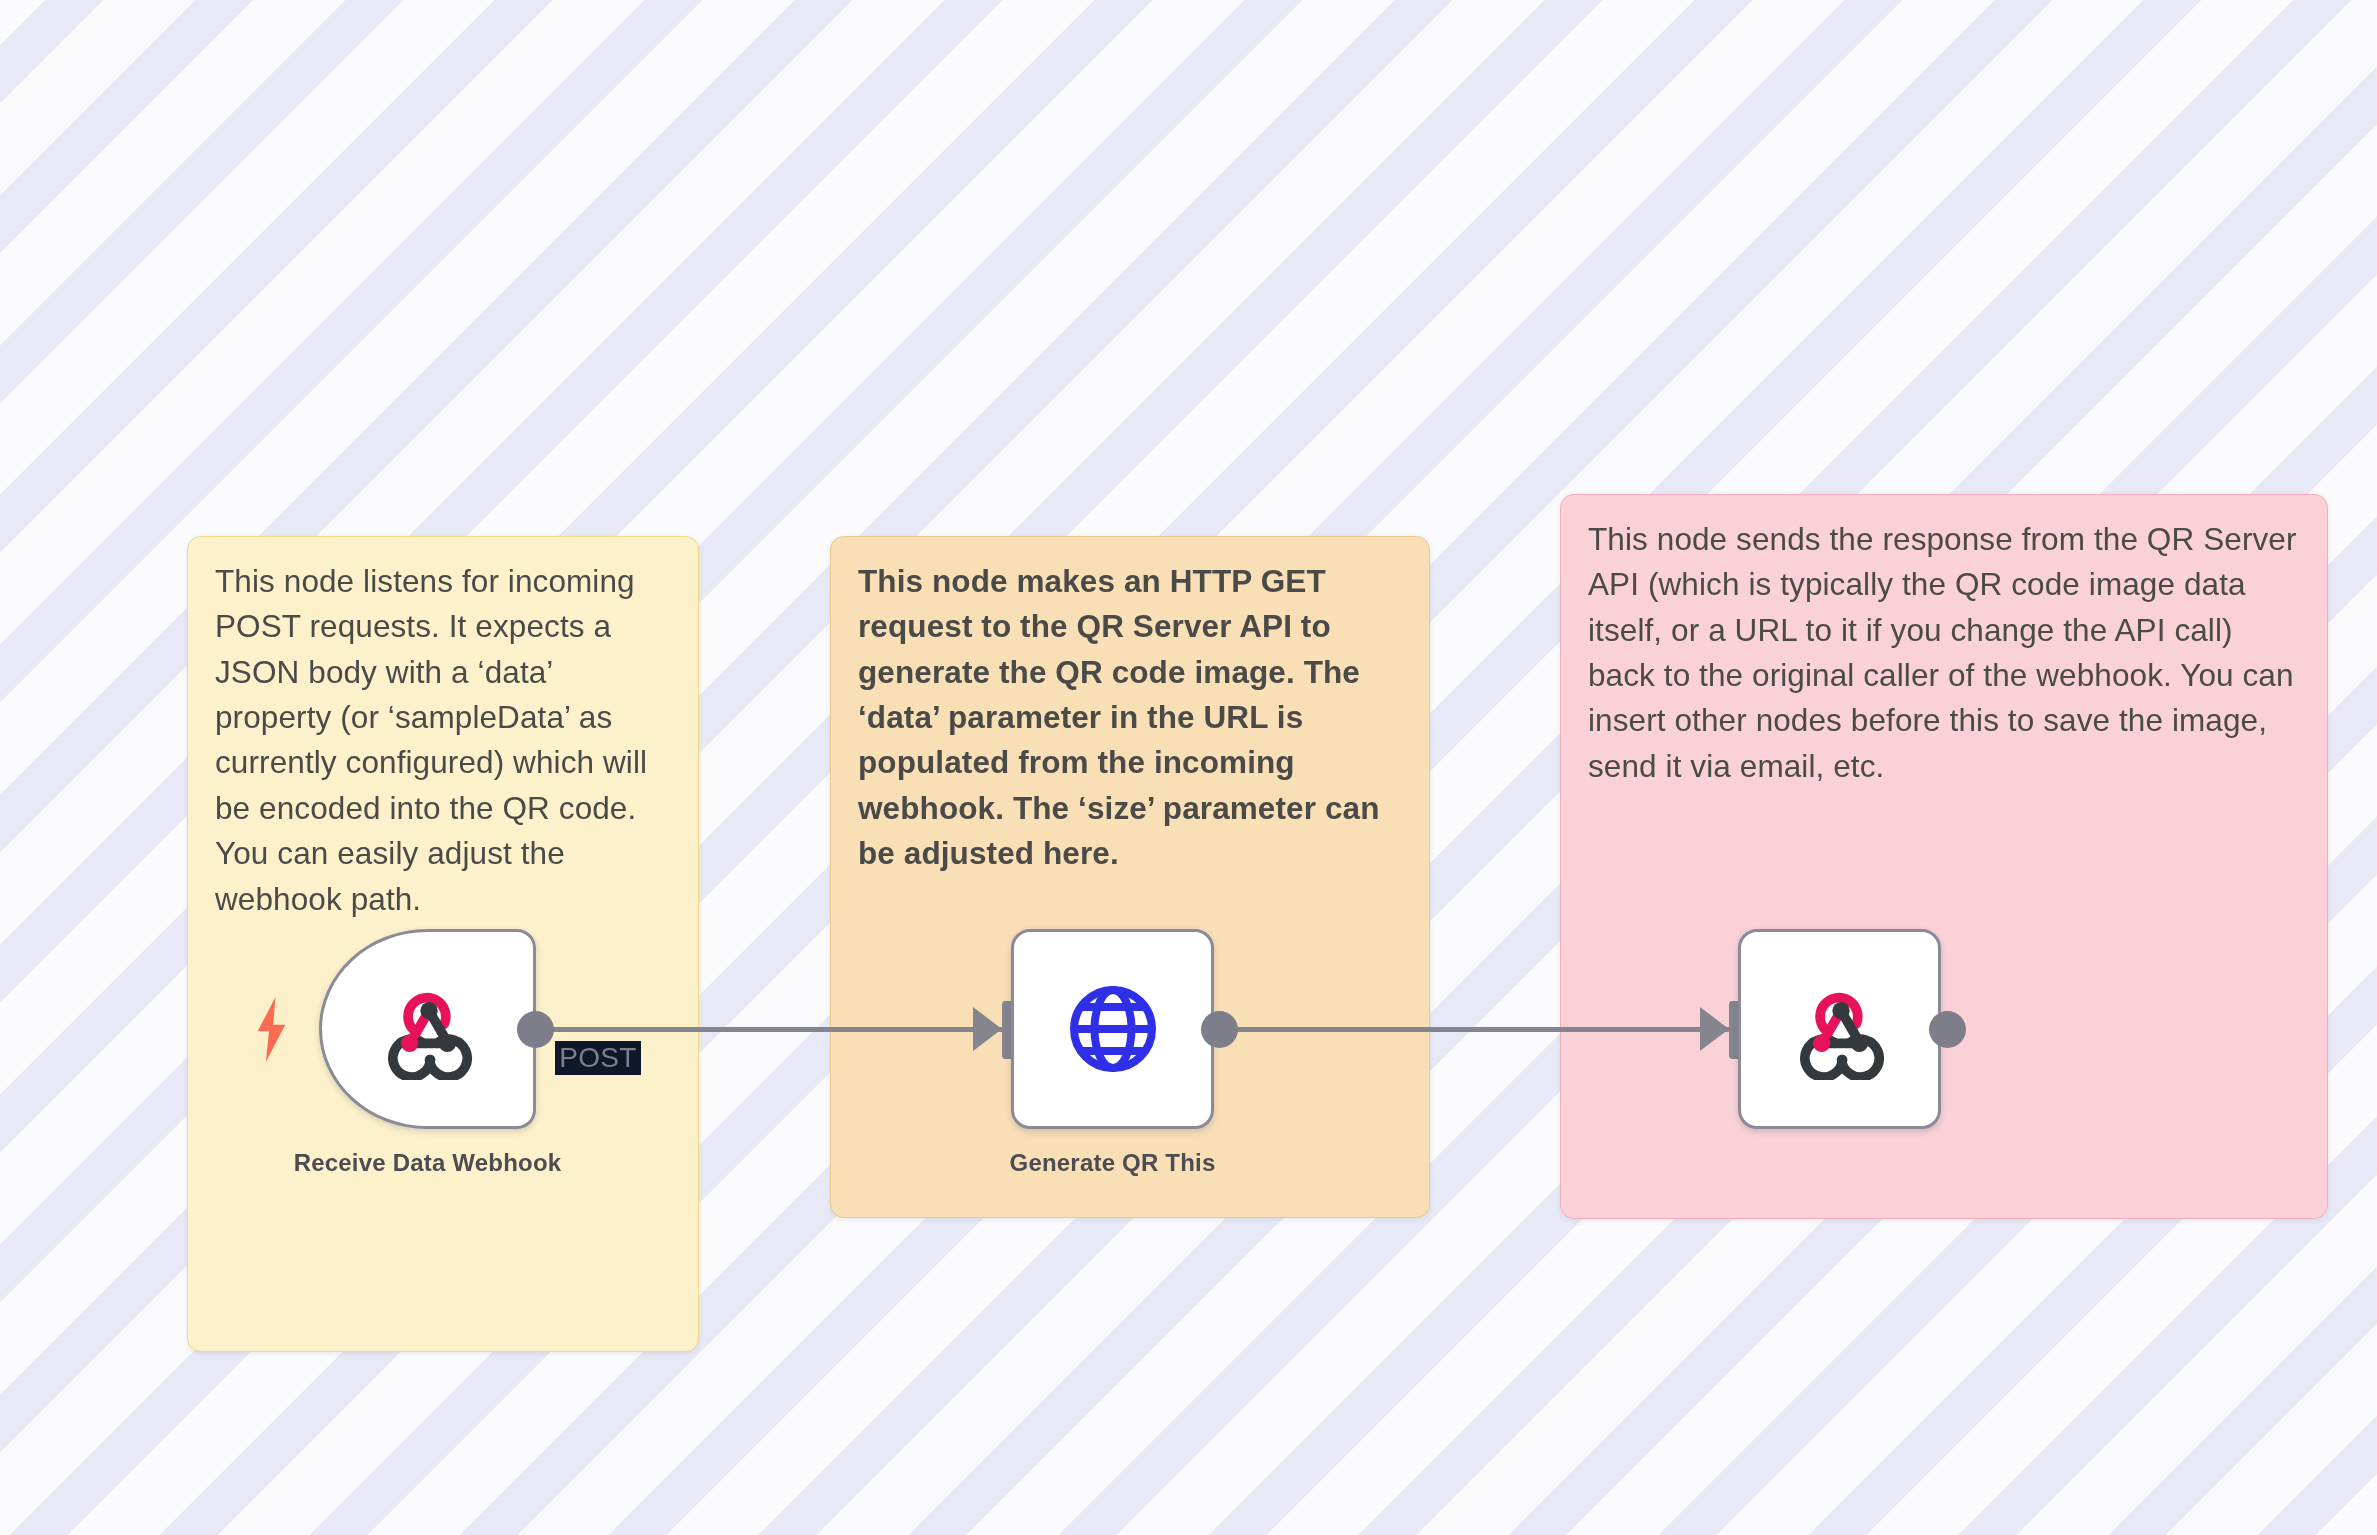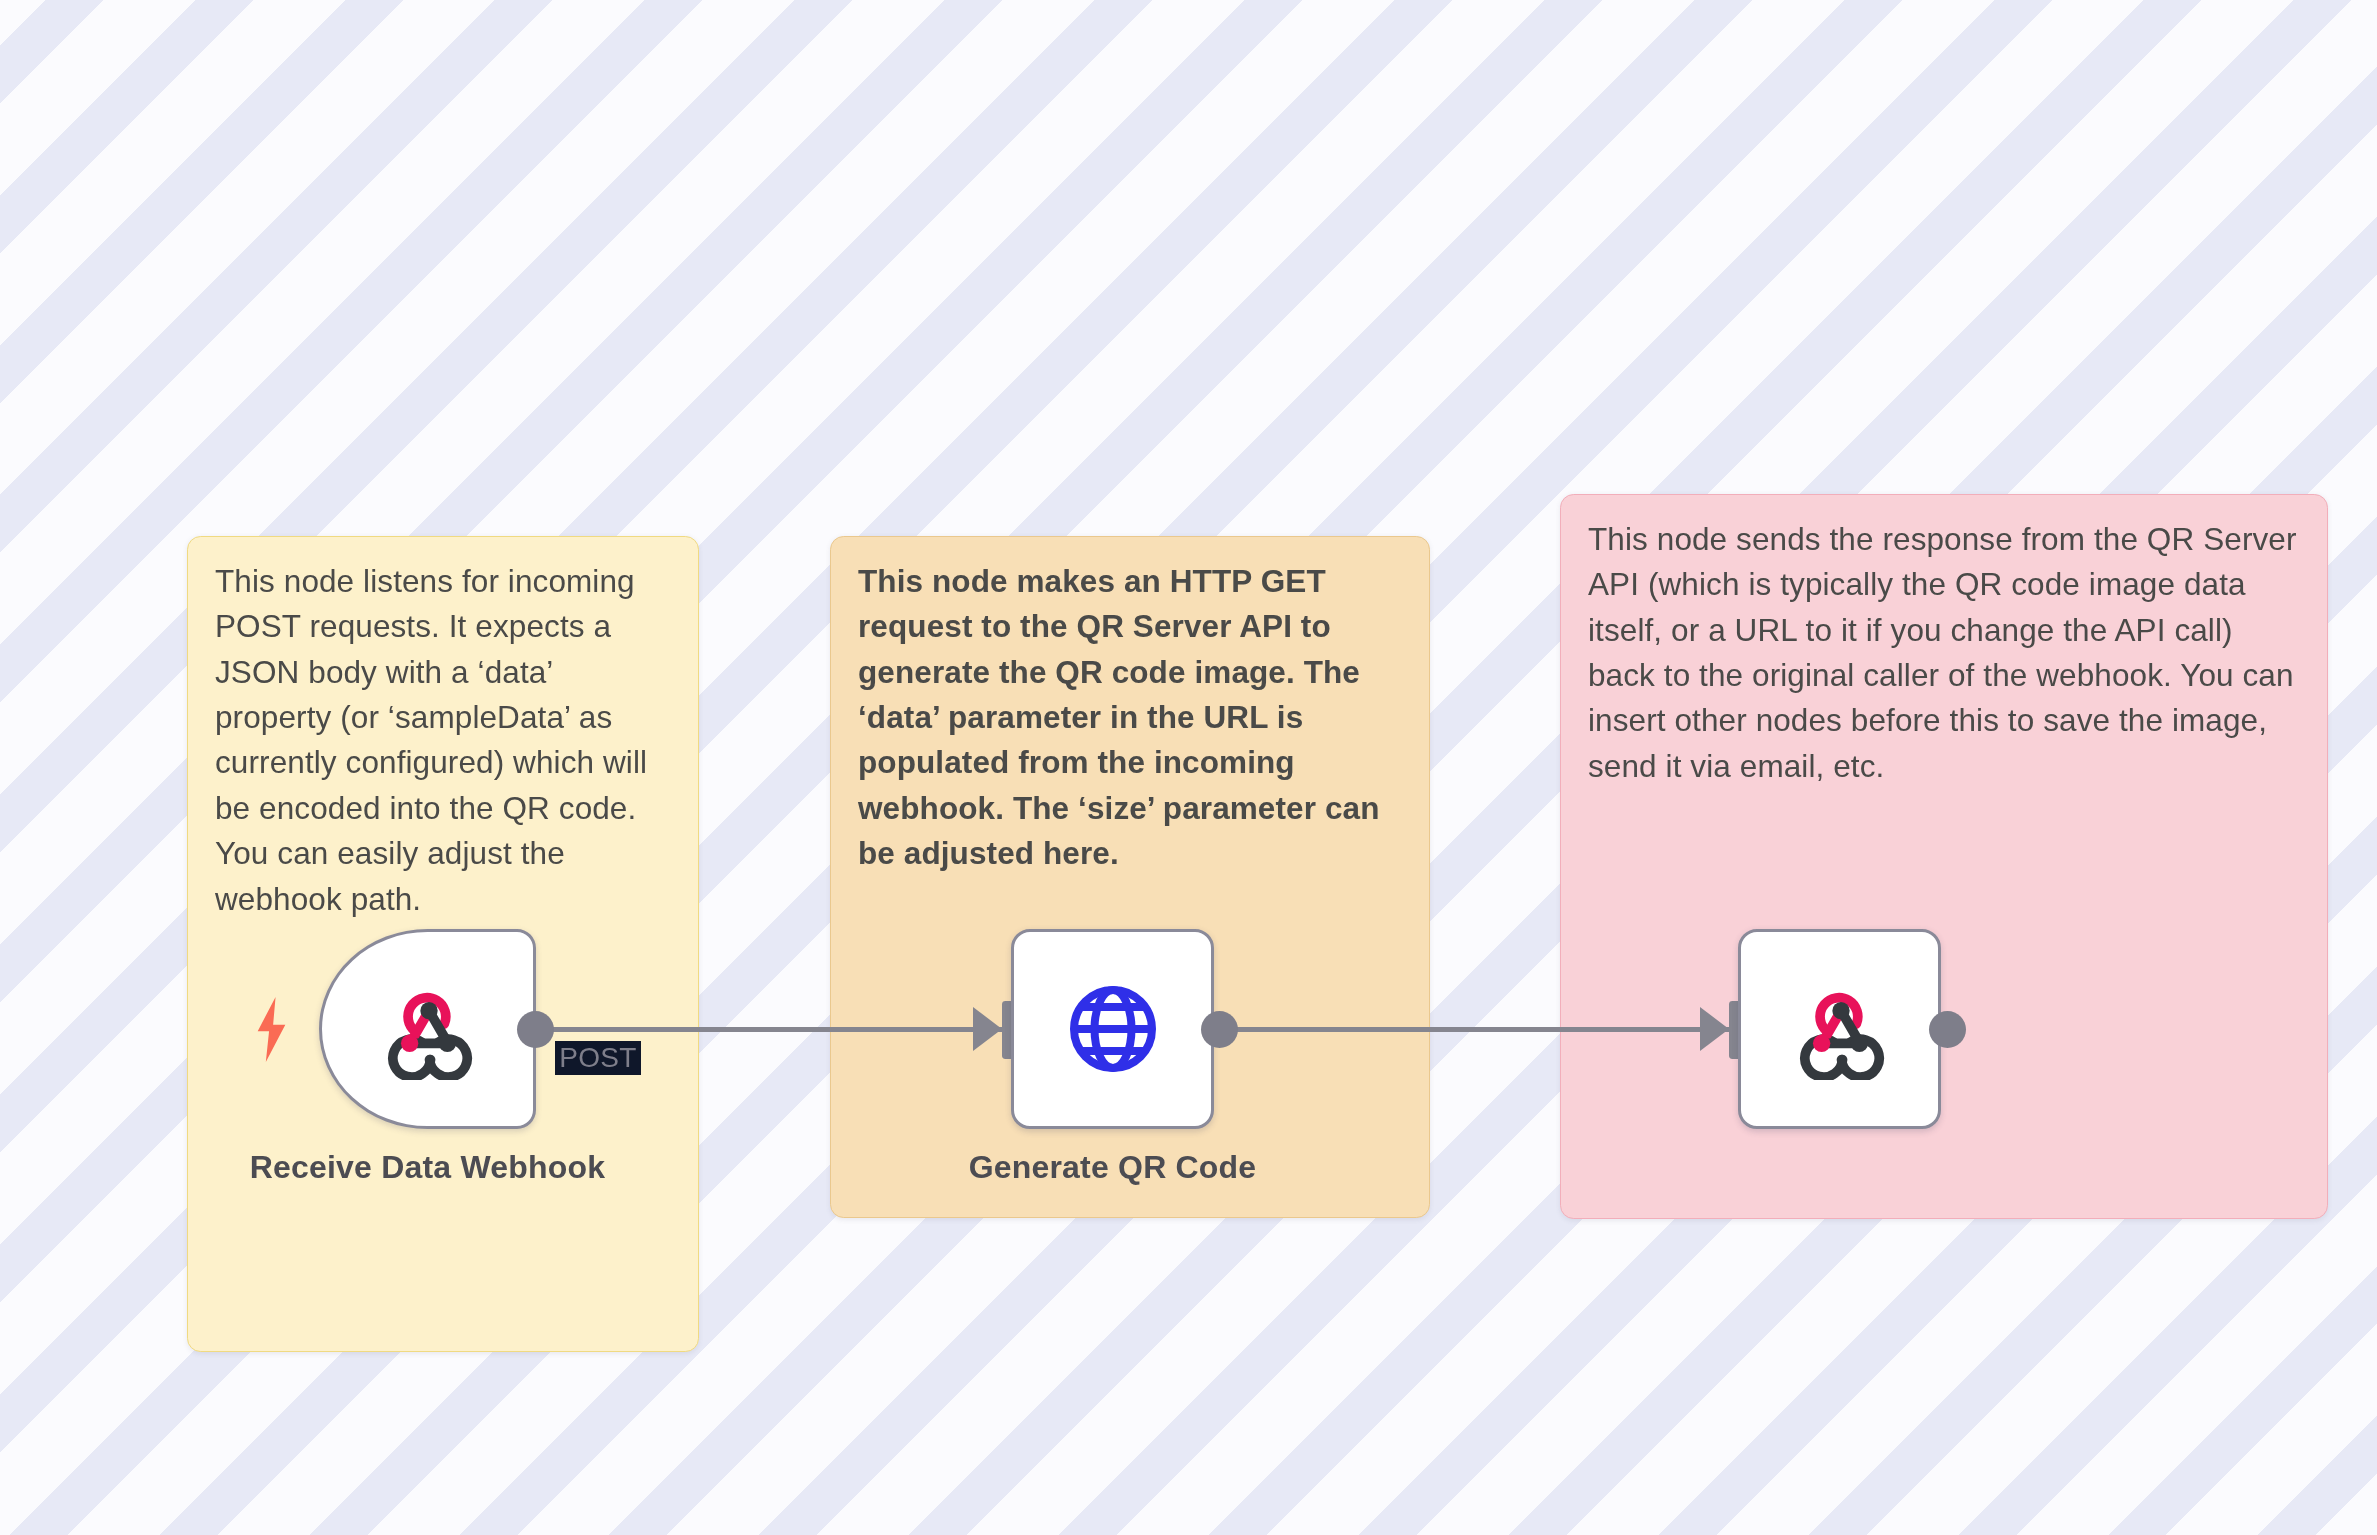--- a/index.html
+++ b/index.html
@@ -50,21 +50,21 @@
     border:3.4px solid #8A8A99;
     box-shadow:0 2.6px 6px rgba(70,70,100,.20);
     display:flex;align-items:center;justify-content:center;
   }
   .node.square{ border-radius:19px; }
   .node.trigger{ border-radius:50% 19px 19px 50% / 50% 19px 19px 50%; }
 
   .node-label{
     position:absolute;
     text-align:center;
-    font-size:32px;
+    font-size:24px;
     font-weight:700;
     color:#4C4C52;
     letter-spacing:0.2px;
     white-space:nowrap;
   }
 
   
   .wire{
     position:absolute;
     height:5.1px;
@@ -165,21 +165,21 @@
         <ellipse cx="50" cy="50" rx="18.5" ry="39" fill="none" stroke="#2F2FE8" stroke-width="8"></ellipse>
         <line x1="11" y1="50" x2="89" y2="50" stroke="#2F2FE8" stroke-width="8"></line>
         <line x1="19" y1="28" x2="81" y2="28" stroke="#2F2FE8" stroke-width="8"></line>
         <line x1="19" y1="72" x2="81" y2="72" stroke="#2F2FE8" stroke-width="8"></line>
       </svg>
     </span>
   </div>
 
   <div class="endpoint-dot" style="left:1201px;top:1011px;"></div>
 
-  <div class="node-label" style="left:902px;top:1149px;width:421px;">Generate QR Code</div>
+  <div class="node-label" style="left:902px;top:1149px;width:421px;">Generate QR This</div>
 
   <div class="endpoint-arrow" style="left:1700px;top:1007px;"></div>
   <div class="endpoint-bar" style="left:1729px;top:1001px;"></div>
 
   <div class="node square" style="left:1738px;top:929px;width:203px;height:200px;">
     <span>
       <svg class="icon-svg" width="102" height="102" viewBox="0 0 100 100" aria-hidden="true">
         <path d="M44 63 A18.5 18.5 0 1 0 52.5 80" fill="none" stroke="#34393E" stroke-width="9.5" stroke-linecap="round"></path>
         <path d="M60 63 A18.5 18.5 0 1 1 51.5 80" fill="none" stroke="#34393E" stroke-width="9.5" stroke-linecap="round"></path>
         <path d="M35 50 A18.5 18.5 0 1 1 66 45" fill="none" stroke="#E8125A" stroke-width="9.5" stroke-linecap="round"></path>

